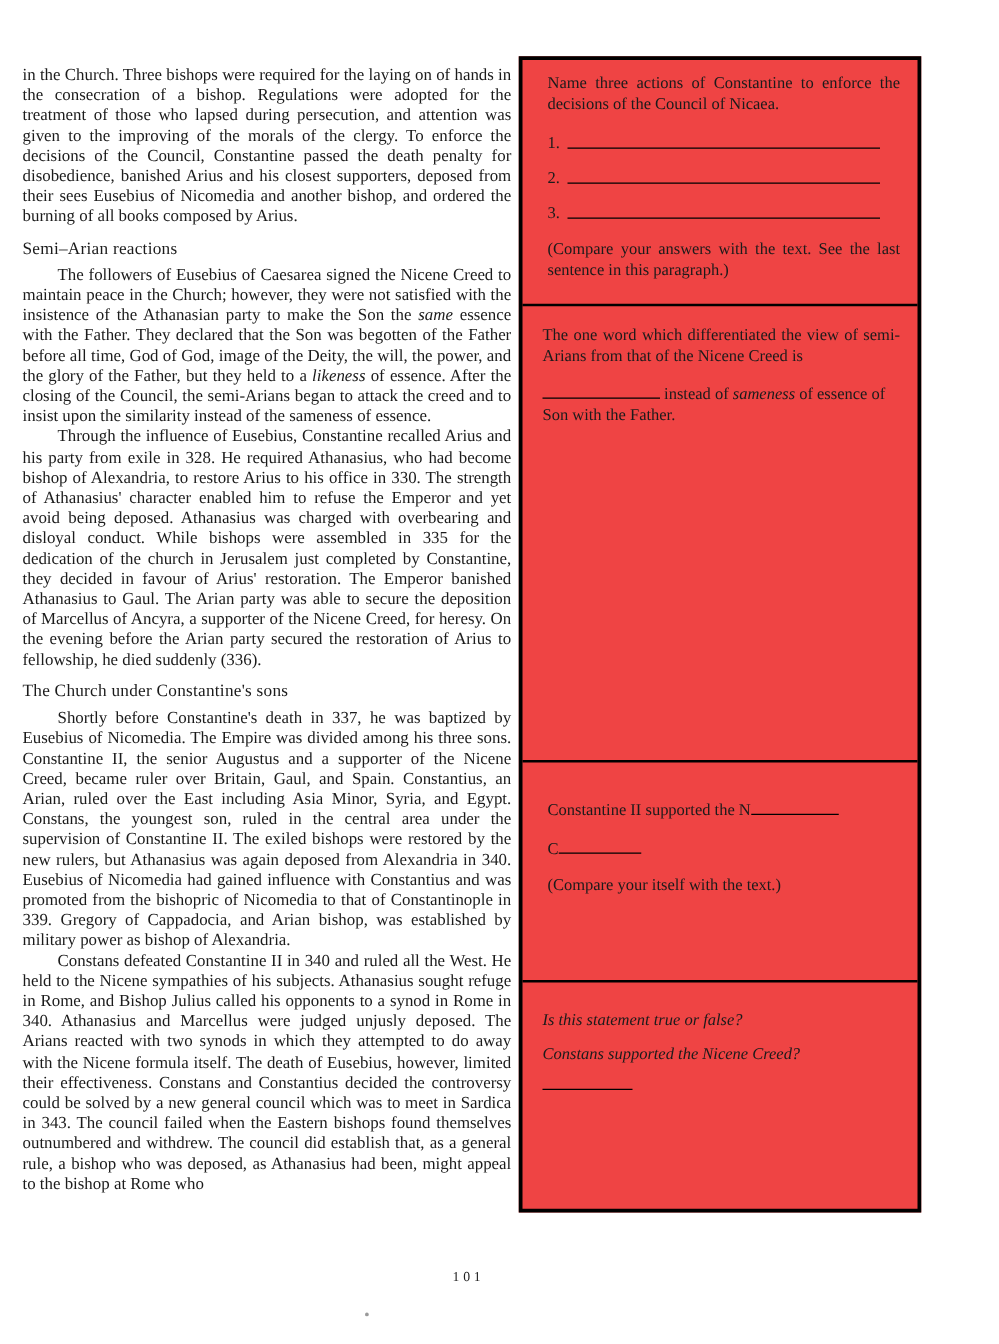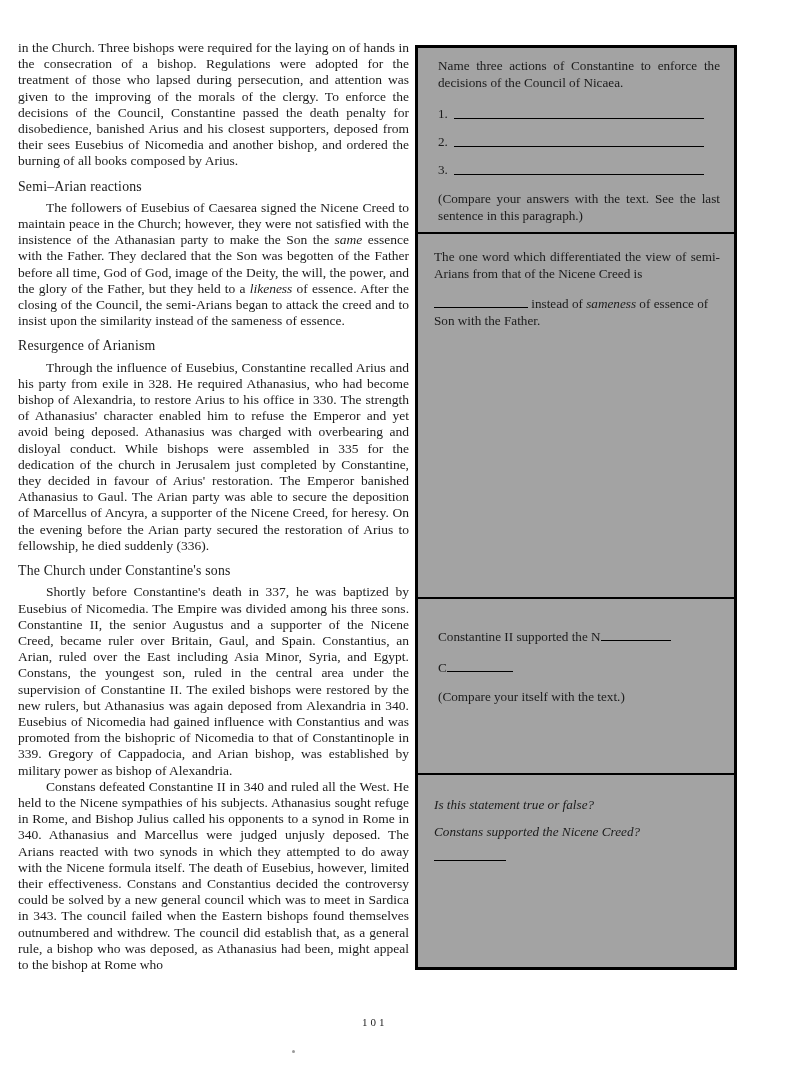--- a/index.html
+++ b/index.html
@@ -6,41 +6,41 @@
   html,body { background:#ffffff; }
   body {
     width:799px; height:1075px; position:relative; overflow:hidden;
     font-family:"Liberation Serif","DejaVu Serif",serif;
     color:#1b1b1b;
   }
   .page { position:absolute; inset:0; background:#fff; }
 
   
   .left-col {
-    position:absolute; left:18px; top:40px; width:391px;
+    position:absolute; left:18px; top:52px; width:391px;
     font-size:13.5px; line-height:16.2px; text-align:justify;
   }
   .left-col p { margin:0; }
   .left-col p.indent { text-indent:28px; }
   .left-col h3 {
     font-size:13.8px; font-weight:normal; text-align:left;
     margin:9px 0 5px 0; letter-spacing:.2px;
   }
   em { font-style:italic; }
 
   
   .qcol {
     position:absolute; left:415px; top:45px; width:322px; height:925px;
-    border:3px solid #000; background:#a3a3a3;
+    border:3px solid #000; background:#ef4444;
     font-size:13.2px; line-height:16.5px;
   }
   .qcell { overflow:hidden; }
   .qcell + .qcell { border-top:2px solid #000; }
   .cell1 { height:184px; padding:10px 14px 0 20px; }
-  .cell2 { height:365px; padding:15px 14px 0 16px; }
+  .cell2 { height:365px; padding:15px 14px 0 16px;margin-top:11px; }
   .cell3 { height:176px; padding:30px 14px 0 20px; }
   .cell4 { height:224px; padding:22px 14px 0 16px;font-style:italic; }
   .prompt { text-align:justify; }
 
   .blank-row { display:flex; align-items:flex-end; height:16px; margin-top:12px; }
   .blank-row .num { flex:0 0 auto; }
   .blank-row .line {
     flex:1 1 auto; border-bottom:1.5px solid #000;
     margin:0 16px 3px 6px; height:10px;
   }
@@ -71,21 +71,20 @@
 <body>
 
 <div class="page">
 
   <div class="left-col">
     <p>in the Church. Three bishops were required for the laying on of hands in the consecration of a bishop. Regulations were adopted for the treatment of those who lapsed during persecution, and attention was given to the improving of the morals of the clergy. To enforce the decisions of the Council, Constantine passed the death penalty for disobedience, banished Arius and his closest supporters, deposed from their sees Eusebius of Nicomedia and another bishop, and ordered the burning of all books composed by Arius.</p>
 
     <h3>Semi–Arian reactions</h3>
     <p class="indent"><span>The followers of Eusebius of Caesarea signed the Nicene Creed to maintain peace in the Church; however, they were not satisfied with the insistence of the Athanasian party to make the Son the </span><em>same</em><span> essence with the Father. They declared that the Son was begotten of the Father before all time, God of God, image of the Deity, the will, the power, and the glory of the Father, but they held to a </span><em>likeness</em><span> of essence. After the closing of the Council, the semi-Arians began to attack the creed and to insist upon the similarity instead of the sameness of essence.</span></p>
 
-    <h3>Resurgence of Arianism</h3>
     <p class="indent">Through the influence of Eusebius, Constantine recalled Arius and his party from exile in 328. He required Athanasius, who had become bishop of Alexandria, to restore Arius to his office in 330. The strength of Athanasius' character enabled him to refuse the Emperor and yet avoid being deposed. Athanasius was charged with overbearing and disloyal conduct. While bishops were assembled in 335 for the dedication of the church in Jerusalem just completed by Constantine, they decided in favour of Arius' restoration. The Emperor banished Athanasius to Gaul. The Arian party was able to secure the deposition of Marcellus of Ancyra, a supporter of the Nicene Creed, for heresy. On the evening before the Arian party secured the restoration of Arius to fellowship, he died suddenly (336).</p>
 
     <h3>The Church under Constantine's sons</h3>
     <p class="indent">Shortly before Constantine's death in 337, he was baptized by Eusebius of Nicomedia. The Empire was divided among his three sons. Constantine II, the senior Augustus and a supporter of the Nicene Creed, became ruler over Britain, Gaul, and Spain. Constantius, an Arian, ruled over the East including Asia Minor, Syria, and Egypt. Constans, the youngest son, ruled in the central area under the supervision of Constantine II. The exiled bishops were restored by the new rulers, but Athanasius was again deposed from Alexandria in 340. Eusebius of Nicomedia had gained influence with Constantius and was promoted from the bishopric of Nicomedia to that of Constantinople in 339. Gregory of Cappadocia, and Arian bishop, was established by military power as bishop of Alexandria.</p>
     <p class="indent">Constans defeated Constantine II in 340 and ruled all the West. He held to the Nicene sympathies of his subjects. Athanasius sought refuge in Rome, and Bishop Julius called his opponents to a synod in Rome in 340. Athanasius and Marcellus were judged unjusly deposed. The Arians reacted with two synods in which they attempted to do away with the Nicene formula itself. The death of Eusebius, however, limited their effectiveness. Constans and Constantius decided the controversy could be solved by a new general council which was to meet in Sardica in 343. The council failed when the Eastern bishops found themselves outnumbered and withdrew. The council did establish that, as a general rule, a bishop who was deposed, as Athanasius had been, might appeal to the bishop at Rome who</p>
   </div>
 
   <div class="qcol">
 
     <div class="qcell cell1">

